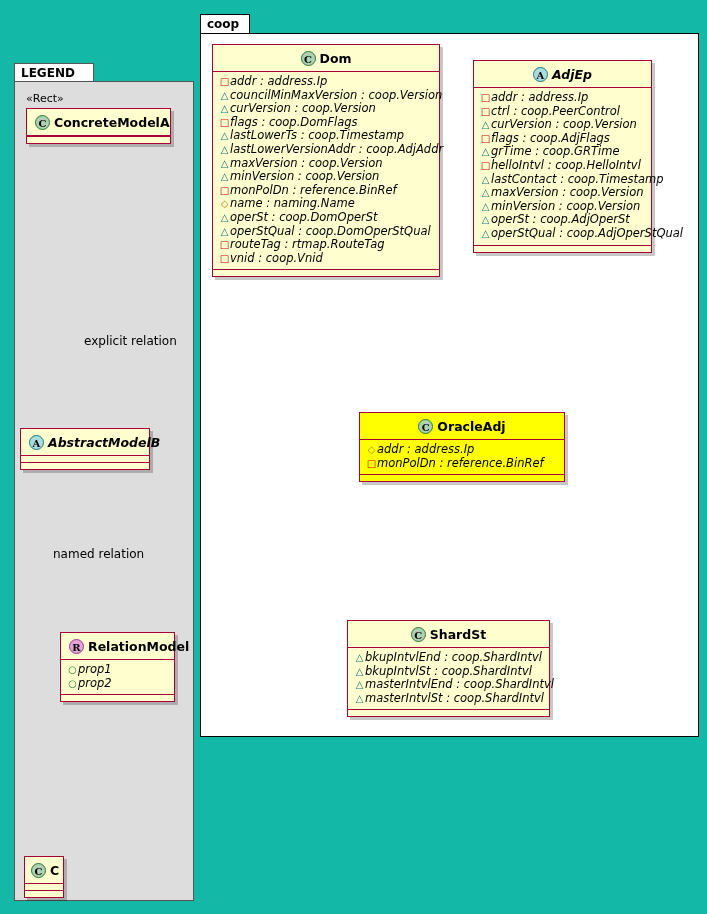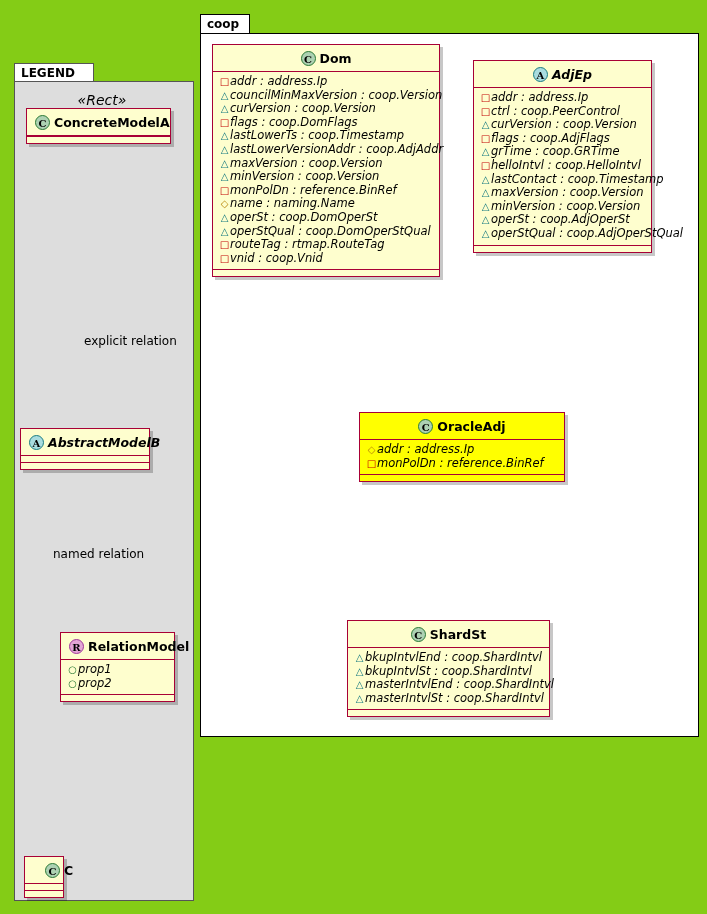--- a/index.html
+++ b/index.html
@@ -6,21 +6,21 @@
     margin: 0;
     padding: 0;
     background: #ffffff;
     font-family: "DejaVu Sans", sans-serif;
   }
   #canvas {
     position: relative;
     width: 707px;
     height: 914px;
     overflow: hidden;
-    background: #84cc16;
+    background: #14b8a6;
   }
   svg.edges {
     position: absolute;
     left: 0;
     top: 0;
     width: 707px;
     height: 914px;
     pointer-events: none;
   }
   
@@ -79,23 +79,22 @@
   .cls-header .nm {
     font-weight: bold;
     margin-left: 4px;
     vertical-align: middle;
   }
   .cls-header .nm.italic {
     font-style: italic;
     font-weight: bold;
   }
   .stereotype {
-    text-align: center;
-    font-size: 14px;
-    font-style: italic;
+    text-align: left;
+    font-size: 11px;
     padding-top: 4px;
     color: #000000;
   }
   .circ {
     display: inline-block;
     width: 15px;
     height: 15px;
     border-radius: 50%;
     line-height: 15px;
     text-align: center;
@@ -227,21 +226,21 @@
     <div class="divider"></div>
     <div class="attrs">
       <div class="attr"><span class="vis vis-public">○</span><span>prop1</span></div>
       <div class="attr"><span class="vis vis-public">○</span><span>prop2</span></div>
     </div>
     <div class="divider"></div>
     <div class="empty-section"></div>
   </div>
 
   <div class="cls" style="left:24px; top:856px; width:40px;">
-    <div class="cls-header" style="padding:5px 20px;">
+    <div class="cls-header" style="padding:5px 6px;">
       <span class="circ c">C</span><span class="nm">C</span>
     </div>
     <div class="divider"></div>
     <div class="empty-section"></div>
     <div class="divider"></div>
     <div class="empty-section"></div>
   </div>
 
   <div class="cls" style="left:212px; top:44px; width:228px;">
     <div class="cls-header">

